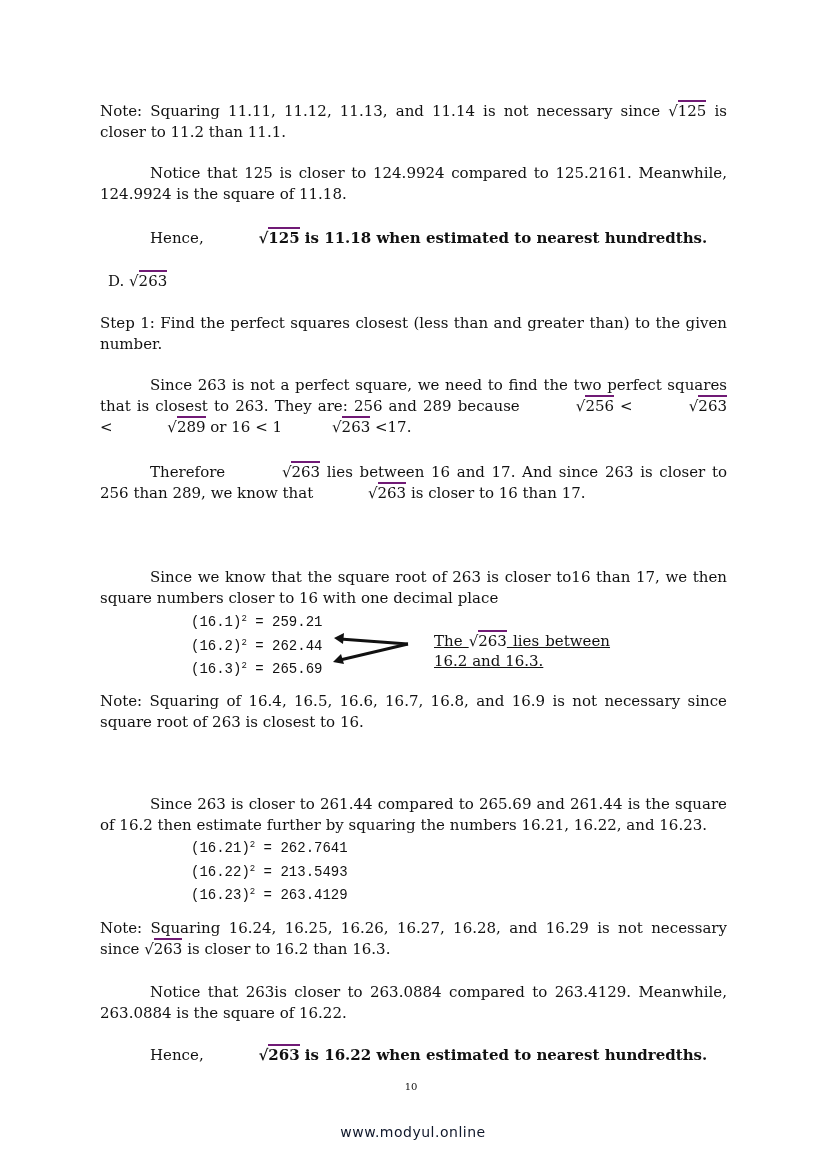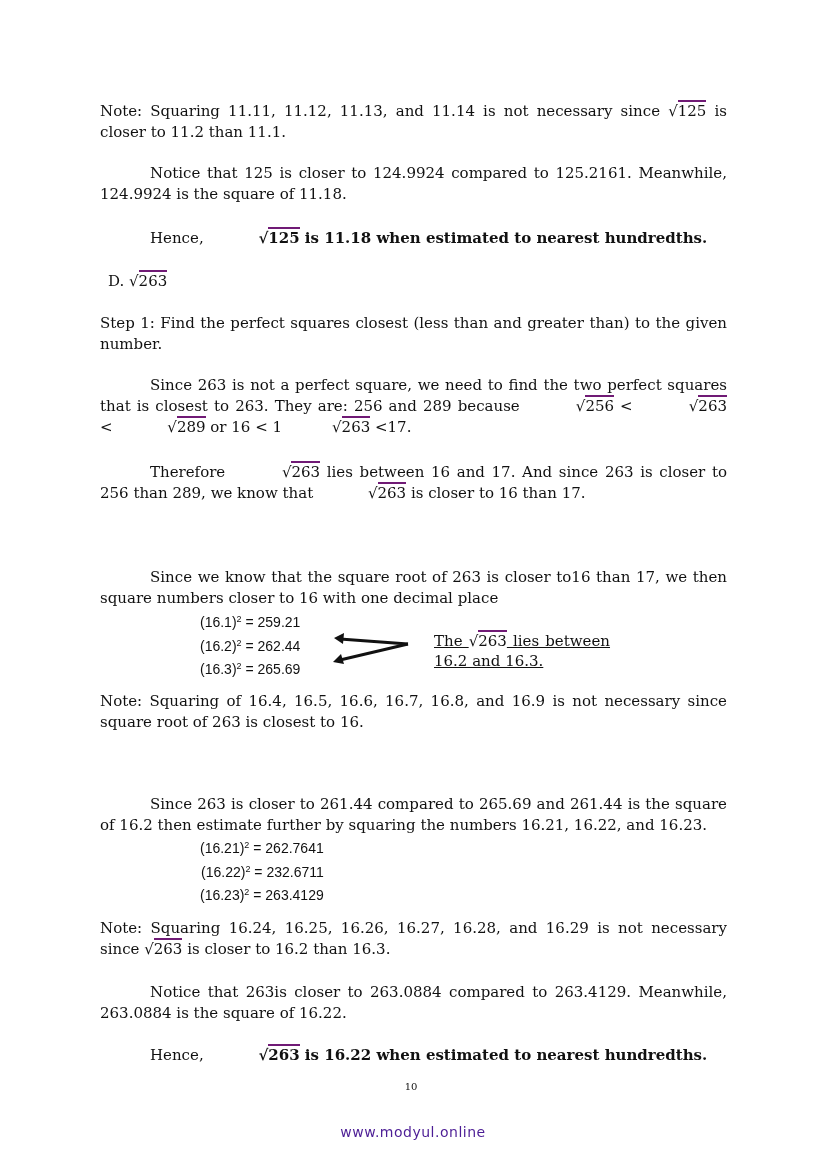--- a/index.html
+++ b/index.html
@@ -14,34 +14,34 @@
       line-height: 21px; text-align: justify; margin: 0;
     }
     .indent { text-indent: 50px; }
     .bold { font-weight: bold; }
     .sq {
       display: inline-block; white-space: nowrap;
     }
     .sq .rad { font-size: 15px; }
     .sq .over { border-top: 2px solid #701a75; padding-top: 0px; line-height: 15px; }
     .calc {
-      position: absolute; left: 200px;
-      font-family: Liberation Sans, sans-serif;
+      position: absolute; left: 191px;
+      font-family: Liberation Mono, monospace;
       font-size: 14px; line-height: 20.5px; text-align: right;
     }
     .calc sup { font-size: 9px; vertical-align: 5px; }
     .side {
       position: absolute; left: 434px; top: 631px; width: 176px;
       line-height: 20px; text-align: justify; margin: 0; text-decoration: underline;
     }
     .arrow-svg { position: absolute; left: 330px; top: 630px; }
     .pagenum { position: absolute; left: 0; width: 822px; top: 1081px; text-align: center; font-size: 10px; }
     .watermark {
       position: absolute; left: 0; width: 826px; top: 1124px; text-align: center;
-      font-family: "DejaVu Sans", "Liberation Sans", sans-serif; font-size: 14px; color: #4c1d95;
+      font-family: "DejaVu Sans", "Liberation Sans", sans-serif; font-size: 14px; color: #0f172a;
       letter-spacing: 0.5px;
     }
   </style>
 </head>
 <body>
 
 <div class="page">
 
   <p class="para" style="top:101px;"><span>Note: Squaring 11.11, 11.12, 11.13, and 11.14 is not necessary since </span><span class="sq"><span class="rad">√</span><span class="over">125</span></span><span> is closer to 11.2 than 11.1.</span></p>
 
@@ -75,21 +75,21 @@
 
   <p class="side"><span>The </span><span class="sq"><span class="rad">√</span><span class="over">263</span></span><span> lies between 16.2 and 16.3.</span></p>
 
   <p class="para" style="top:691px;">Note: Squaring of 16.4, 16.5, 16.6, 16.7, 16.8, and 16.9 is not necessary since square root of 263 is closest to 16.</p>
 
 
   <p class="para indent" style="top:794px;">Since 263 is closer to 261.44 compared to 265.69 and 261.44 is the square of 16.2 then estimate further by squaring the numbers 16.21, 16.22, and 16.23.</p>
 
   <div class="calc" style="top:835px;">
     <div><span>(16.21)</span><sup>2</sup><span> = 262.7641</span></div>
-    <div><span>(16.22)</span><sup>2</sup><span> = 232.6711</span></div>
+    <div><span>(16.22)</span><sup>2</sup><span> = 213.5493</span></div>
     <div><span>(16.23)</span><sup>2</sup><span> = 263.4129</span></div>
   </div>
 
   <p class="para" style="top:918px;"><span>Note: Squaring 16.24, 16.25, 16.26, 16.27, 16.28, and 16.29 is not necessary since </span><span class="sq"><span class="rad">√</span><span class="over">263</span></span><span> is closer to 16.2 than 16.3.</span></p>
 
   <p class="para indent" style="top:982px;">Notice that 263is closer to 263.0884 compared to 263.4129. Meanwhile, 263.0884 is the square of 16.22.</p>
 
   <p class="para indent" style="top:1045px;"><span>Hence, </span><span class="sq bold"><span class="rad">√</span><span class="over">263</span></span><span class="bold"> is 16.22 when estimated to nearest hundredths.</span></p>
 
   <div class="pagenum">10</div>

